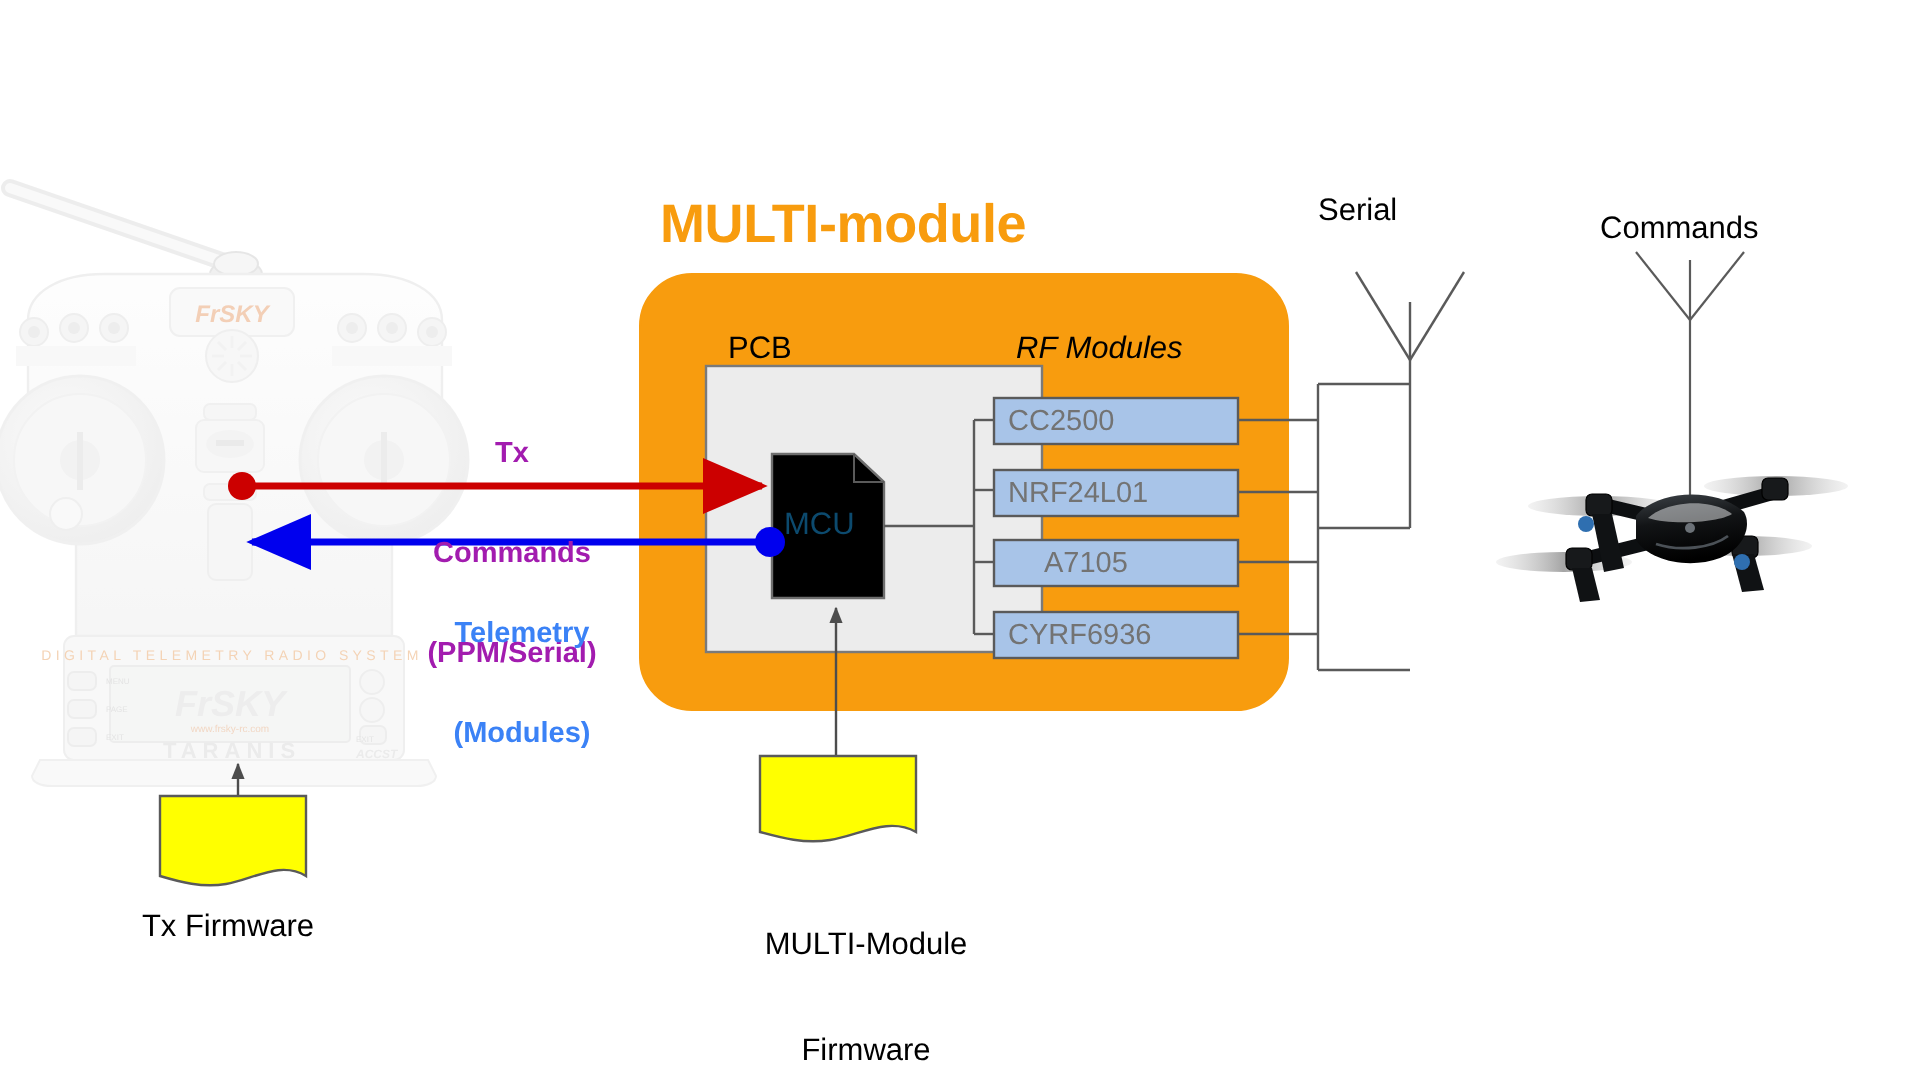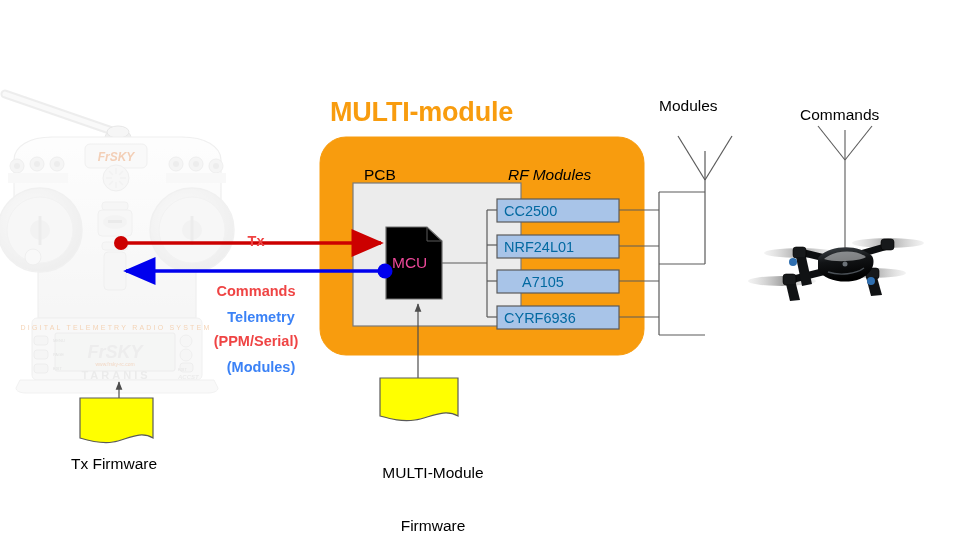--- a/index.html
+++ b/index.html
@@ -39,46 +39,46 @@
     top: 97px;
     font-size: 27px;
     font-weight: bold;
     color: #f89c0e;
     letter-spacing: -0.2px;
   }
   #label-pcb    { left: 364px; top: 166px; font-size: 15.5px; }
   #label-rf     { left: 508px; top: 166px; font-size: 15.5px; font-style: italic; }
   #label-antenna{ left: 659px; top: 97px;  font-size: 15.5px; }
   #label-receiver{left: 800px; top: 106px; font-size: 15.5px; }
-  #label-mcu    { left: 392px; top: 254px; font-size: 15.5px; color:#ec4899; }
+  #label-mcu    { left: 392px; top: 254px; font-size: 15.5px; color:#0c4a6e; }
 
   #label-tx-cmd {
-    left: 202px; top: 200px;
+    left: 202px; top: 186px;
     width: 108px;
     font-size: 14.5px; font-weight: bold;
-    color: #ef4444; 
+    color: #a21caf; 
   }
   #label-telemetry {
     left: 207px; top: 276px;
     width: 108px;
     font-size: 14.5px; font-weight: bold;
     color: #3b82f6; text-align: center;
   }
   #label-tx-fw {
     left: 38px; top: 455px; width: 152px;
     font-size: 15.5px; text-align: center;
   }
   #label-mm-fw {
     left: 338px; top: 428px; width: 190px;
     font-size: 15.5px; text-align: center;
   }
   .rf-text {
     position: absolute;
     font-size: 14.5px;
-    color: #0369a1;
+    color: #737373;
     white-space: pre;
   }
 </style>
 </head>
 <body>
 
 <div id="stage">
 
   <svg class="layer" viewBox="0 0 960 540">
     <defs>
@@ -310,21 +310,21 @@
 
   <div class="lbl" id="label-rf">RF Modules</div>
 
   <div class="lbl" id="label-mcu">MCU</div>
 
   <div class="rf-text" style="left:504px; top:203px;">CC2500</div>
   <div class="rf-text" style="left:504px; top:239px;">NRF24L01</div>
   <div class="rf-text" style="left:504px; top:274px;margin-left:18px;">A7105</div>
   <div class="rf-text" style="left:504px; top:310px;">CYRF6936</div>
 
-  <div class="lbl" id="label-antenna">Modules</div>
+  <div class="lbl" id="label-antenna">Serial</div>
 
   <div class="lbl" id="label-receiver">Commands</div>
 
   <div class="lbl lbl-center" id="label-tx-cmd">
     <div>Tx</div>
     <div>Commands</div>
     <div>(PPM/Serial)</div>
   </div>
 
   <div class="lbl lbl-center" id="label-telemetry">

